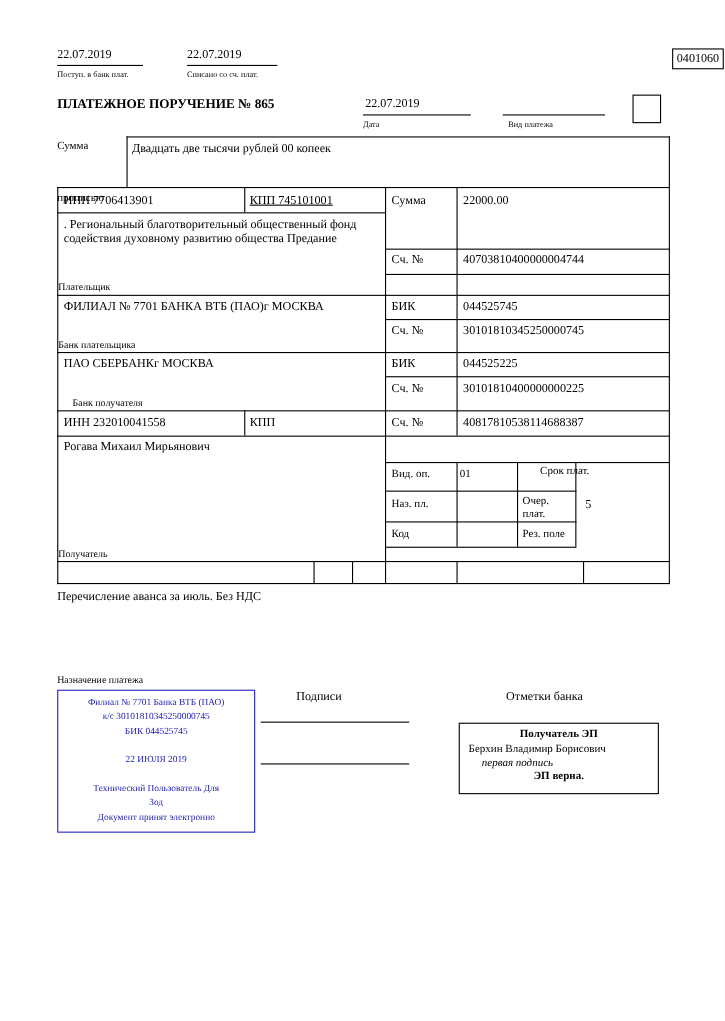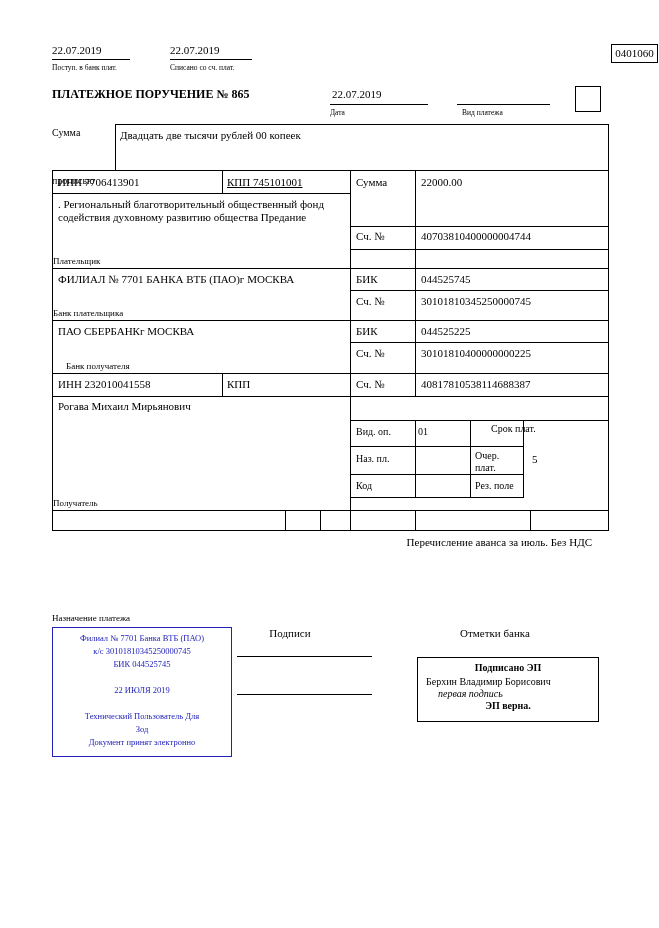--- a/index.html
+++ b/index.html
@@ -124,21 +124,21 @@
   <div class="abs t10" style="left:356px;top:426px;">Вид. оп.</div>
   <div class="abs t10" style="left:418px;top:426px;">01</div>
   <div class="abs t10" style="left:475px;top:423px;width:45px;margin-left:16px;">Срок плат.</div>
   <div class="abs t10" style="left:356px;top:453px;">Наз. пл.</div>
   <div class="abs t10" style="left:475px;top:450px;width:45px;">Очер. плат.</div>
   <div class="abs t11" style="left:532px;top:453px;">5</div>
   <div class="abs t10" style="left:356px;top:480px;">Код</div>
   <div class="abs t10" style="left:475px;top:480px;width:45px;">Рез. поле</div>
   <div class="abs t9" style="left:53px;top:498px;">Получатель</div>
 
-  <div class="abs t11" style="left:52px;top:536px;width:540px;text-align:right;">Перечисление аванса за июль. Без НДС</div>
+  <div class="abs t11" style="left:52px;top:536px;width:540px;">Перечисление аванса за июль. Без НДС</div>
   <div class="abs t9" style="left:52px;top:613px;">Назначение платежа</div>
 
   <div class="abs t11 center" style="left:250px;top:627px;width:80px;">Подписи</div>
   <div class="abs t11 center" style="left:435px;top:627px;width:120px;">Отметки банка</div>
 
   <div class="hl" style="left:237px;top:656px;width:135px;"></div>
   <div class="hl" style="left:237px;top:694px;width:135px;"></div>
 
   <div class="stamp">
     <div class="stamp-line">Филиал № 7701 Банка ВТБ (ПАО)</div>
@@ -146,19 +146,19 @@
     <div class="stamp-line">БИК 044525745</div>
     <div class="stamp-line"></div>
     <div class="stamp-line">22 ИЮЛЯ 2019</div>
     <div class="stamp-line"></div>
     <div class="stamp-line">Технический Пользователь Для</div>
     <div class="stamp-line">Зод</div>
     <div class="stamp-line">Документ принят электронно</div>
   </div>
 
   <div class="ep-box">
-    <div class="t10 bold center">Подписано ЭП</div>
+    <div class="t10 bold center">Получатель ЭП</div>
     <div class="t10" style="padding-left:8px;margin-top:2px;">Берхин Владимир Борисович</div>
     <div class="t10 italic" style="padding-left:20px;">первая подпись</div>
     <div class="t10 bold center">ЭП верна.</div>
   </div>
 
 </div>
 
 </body></html>

